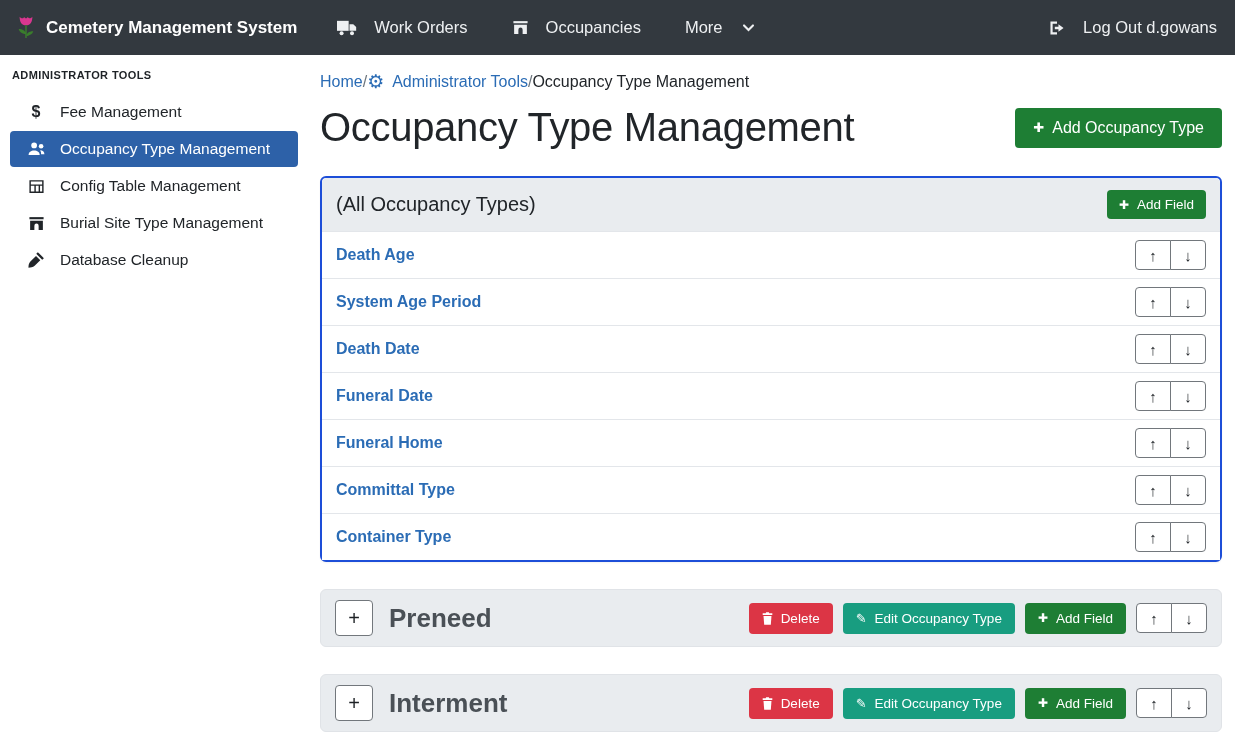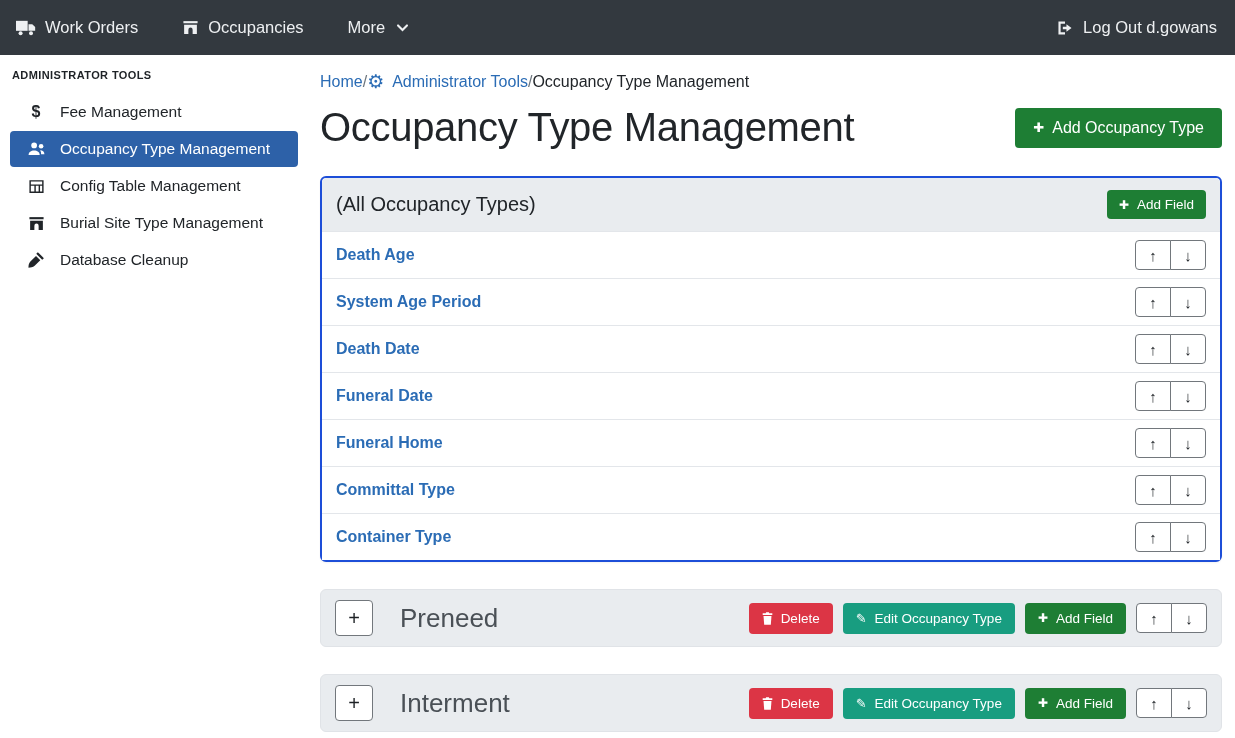--- a/index.html
+++ b/index.html
@@ -7,21 +7,21 @@
   body {
     font-family: "Liberation Sans", sans-serif;
     background:#fff; color:#212529; overflow:hidden;
   }
   svg { display:block; }
 
   
   .navbar { height:55px; background:#33393f; display:flex; align-items:center; padding:0 16px; }
   .brand { display:flex; align-items:center; gap:10px; margin-right:40px; cursor:pointer; }
   .brand-text { font-size:17px; font-weight:700; color:#fff; white-space:nowrap; }
-  .nav-link { display:flex; align-items:center; gap:9px; color:#eef0f2; font-size:16.5px; margin-right:44px; cursor:pointer; white-space:nowrap; }
+  .nav-link { display:flex; align-items:center; gap:17px; color:#eef0f2; font-size:16.5px; margin-right:44px; cursor:pointer; white-space:nowrap; }
   .nav-link .chev { margin-left:2px; }
   .logout-link { margin-left:auto; margin-right:2px; }
 
   
   .layout { display:flex; height:683px; }
   .sidebar { width:308px; flex-shrink:0; padding:14px 10px 0; background:#fff; }
   .sidebar-heading { font-size:11px; font-weight:700; letter-spacing:.4px; color:#1e2226; padding:0 2px 13px; }
   .side-item { display:flex; align-items:center; gap:13px; padding:9px 15px; border-radius:4px; font-size:15.5px; color:#212529; cursor:pointer; margin-bottom:1px; }
   .side-item.active { background:#2d61a8; color:#fff; }
   .side-icon { width:22px; display:flex; align-items:center; justify-content:center; font-weight:700; font-size:16px; }
@@ -57,29 +57,40 @@
   .field-link { color:#2b6cb5; font-weight:700; font-size:16px; cursor:pointer; }
 
   .arrow-group { display:inline-flex; }
   .arrow-btn { width:36px; height:30px; background:#fff; border:1px solid #72777c; color:#1d2125; font-size:15px; display:flex; align-items:center; justify-content:center; cursor:pointer; }
   .arrow-btn.up { border-radius:4px 0 0 4px; }
   .arrow-btn.down { border-radius:0 4px 4px 0; margin-left:-1px; }
 
   
   .section-bar { margin-top:27px; background:#e9ecef; border:1px solid #e0e3e7; border-radius:6px; padding:10px 14px; display:flex; align-items:center; }
   .expand-btn { width:38px; height:36px; background:#fff; border:1px solid #72777c; border-radius:4px; font-size:20px; color:#1d2125; display:flex; align-items:center; justify-content:center; cursor:pointer; }
-  .section-title { margin-left:27px; font-size:26px; font-weight:400; color:#4a5056; }
+  .section-title { margin-left:16px; font-size:26px; font-weight:700; color:#4a5056; }
   .section-actions { margin-left:auto; display:flex; align-items:center; gap:10px;padding-left:16px; }
   .btn-mid { padding:8px 13px; font-size:13.5px; }
   .pencil-glyph { font-size:13px; line-height:1; }
 </style>
 </head>
 <body>
 
 <nav class="navbar">
+  <div class="brand">
+    <span>
+      <svg width="20" height="28" viewBox="0 0 22 30">
+        <path d="M11 12 C6 12 4 8 4 2.5 C6 4.8 8 4.8 9 2.8 C10 4.8 12 4.8 13 2.8 C14 4.8 16 4.8 18 2.5 C18 8 16 12 11 12 Z" fill="#d9378f"></path>
+        <rect x="10.2" y="12" width="1.6" height="14" fill="#3a7d2c"></rect>
+        <path d="M11 20 C8 16 5 16 3 16 C4 20 7 21 11 22 Z" fill="#3a7d2c"></path>
+        <path d="M11.5 22 C14 18.5 17 18.5 19 18.5 C18 22 15 23 11.5 24 Z" fill="#3a7d2c"></path>
+      </svg>
+    </span>
+    <span class="brand-text">Cemetery Management System</span>
+  </div>
 
   <div class="nav-link">
     <span>
       <svg width="20" height="17" viewBox="0 0 24 20" fill="currentColor">
         <path d="M0 2h14v12H0z"></path>
         <path d="M15 6h4.5L23 9.5V14h-8z"></path>
         <circle cx="5.5" cy="16.8" r="2.4"></circle>
         <circle cx="18" cy="16.8" r="2.4"></circle>
       </svg>
     </span>

